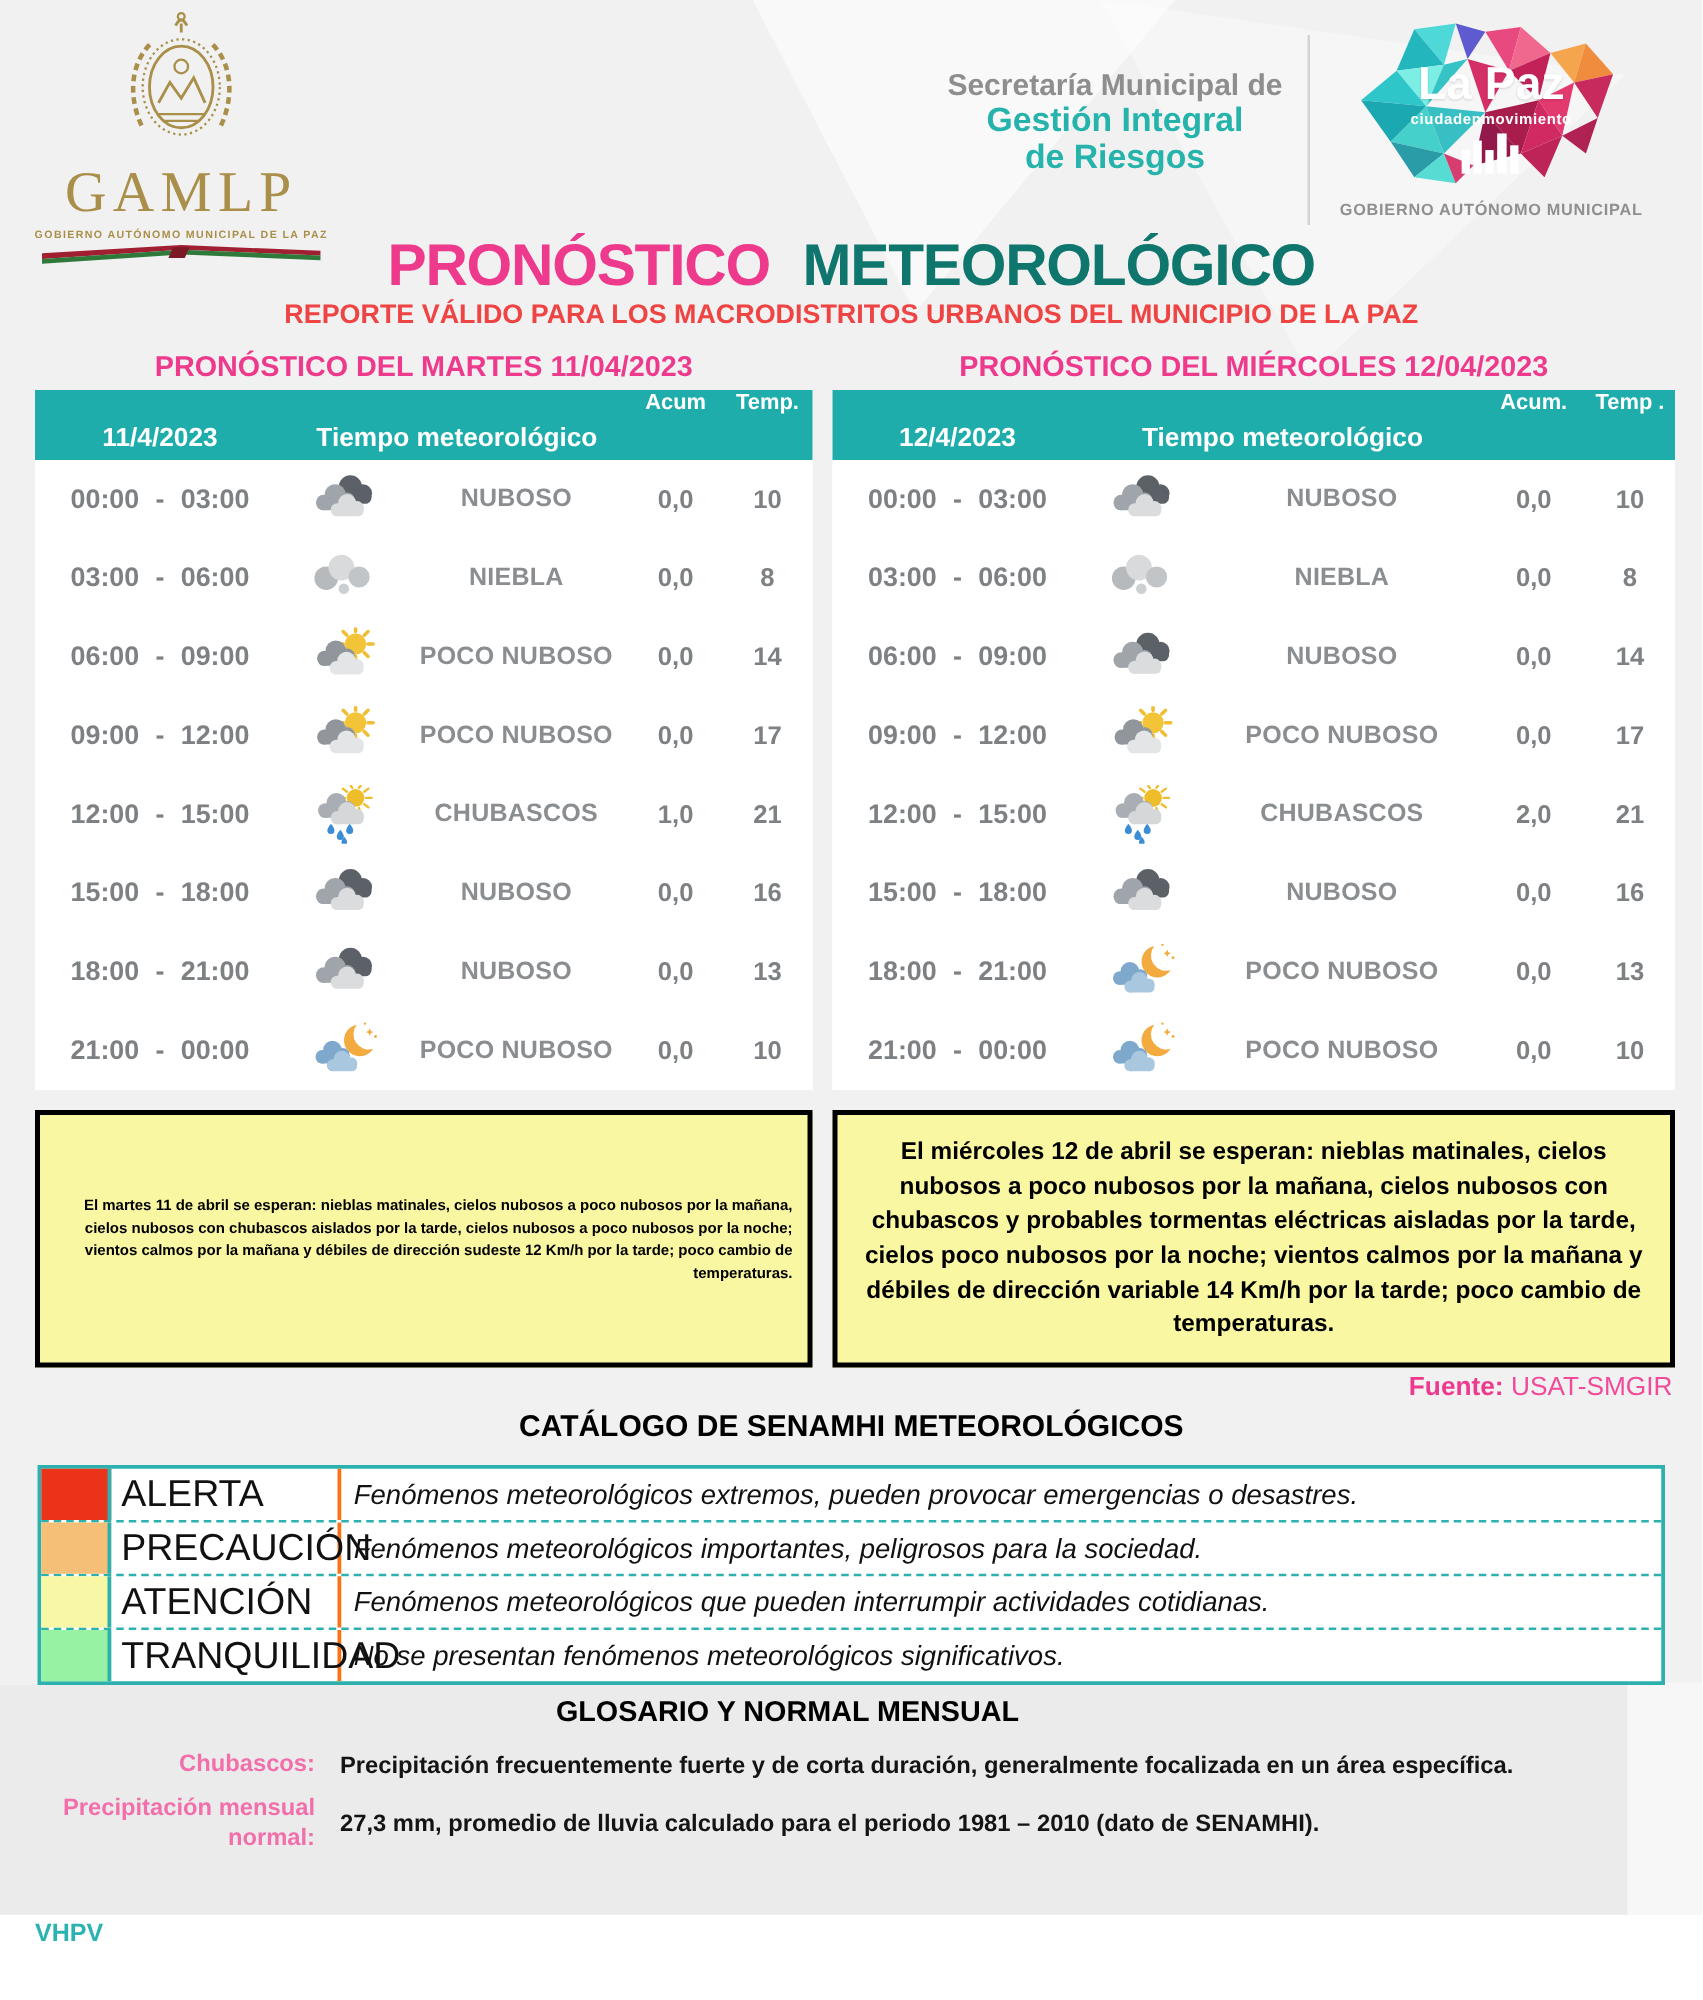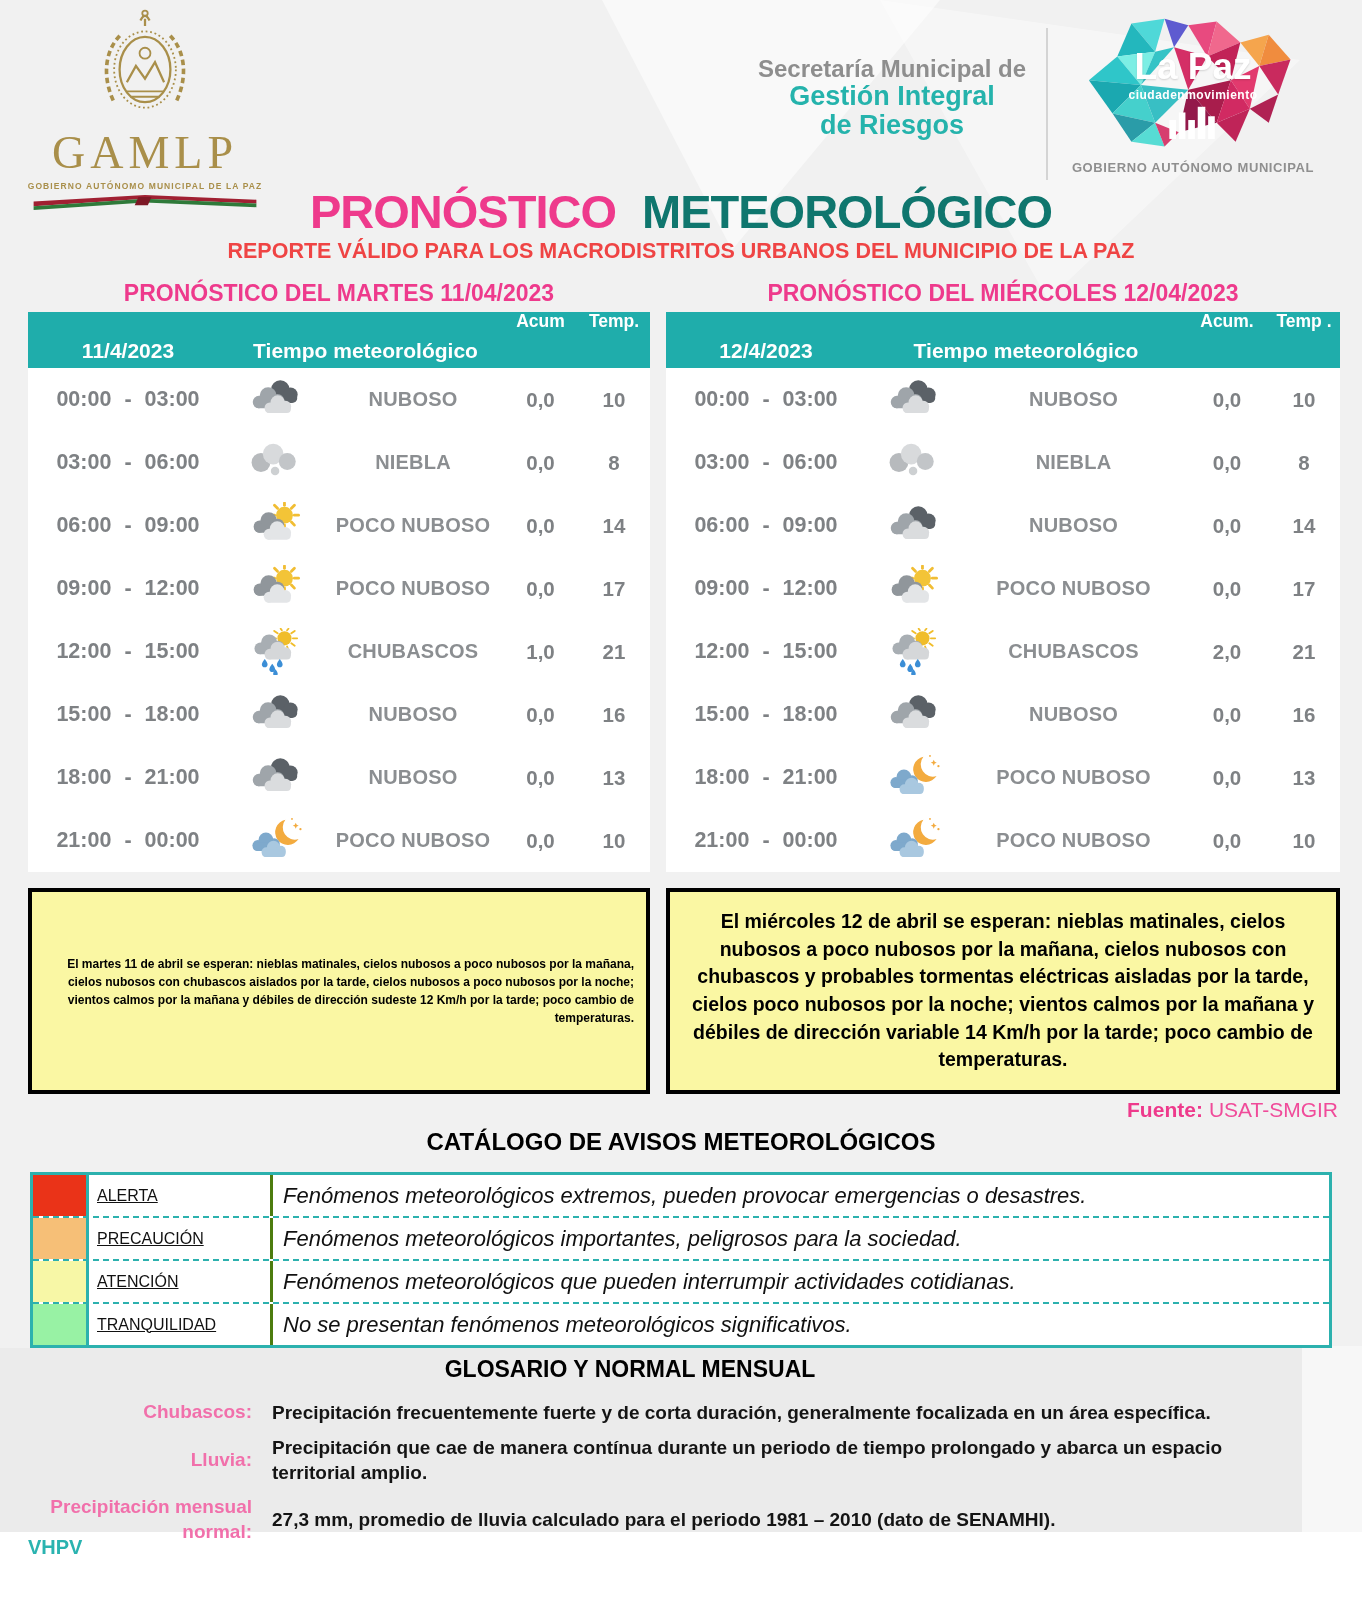--- a/index.html
+++ b/index.html
@@ -70,22 +70,22 @@
   .fuente .val{font-weight:normal;margin-left:6px;color:#f04b9a;}
 
   
   .catalog-title{position:absolute;left:0;top:1128px;width:100%;text-align:center;
                  font-size:24px;font-weight:800;color:#000;margin:0;}
   .cat-table{position:absolute;left:30px;top:1172px;width:1302px;box-sizing:border-box;
              border:3px solid #2cb1ae;background:#fff;}
   .cat-row{display:grid;grid-template-columns:56px 184px 1fr;height:41px;}
   .cat-row + .cat-row{border-top:2px dashed #2cb1ae;}
   .cat-swatch{border-right:3px solid #2cb1ae;}
-  .cat-level{border-right:3px solid #4d7c0f;display:flex;align-items:center;padding-left:8px;
-             font-size:16px;color:#111;text-decoration:underline;}
+  .cat-level{border-right:3px solid #f97316;display:flex;align-items:center;padding-left:8px;
+             font-size:30px;color:#111;}
   .cat-desc{display:flex;align-items:center;padding-left:10px;font-size:22px;font-style:italic;color:#111;}
 
   
   .glossary{position:absolute;left:0;top:1348px;width:1302px;height:184px;background:#ebebeb;}
   .gl-title{position:absolute;left:80px;top:8px;width:1100px;text-align:center;
             font-size:23px;font-weight:800;color:#000;margin:0;}
   .gl-rows{position:absolute;left:0;top:52px;width:1330px;}
   .gl-row{display:flex;align-items:center;margin-bottom:9px;}
   .gl-term{width:252px;padding-right:20px;text-align:right;color:#f170ab;font-size:19px;font-weight:bold;
            line-height:1.3;flex:none;}
@@ -735,21 +735,21 @@
         </div>
         </div>
     </div>
     <div class="fc-summary">El miércoles 12 de abril se esperan: nieblas matinales, cielos nubosos a poco nubosos por la mañana, cielos nubosos con chubascos y probables tormentas eléctricas aisladas por la tarde, cielos poco nubosos por la noche; vientos calmos por la mañana y débiles de dirección variable 14 Km/h por la tarde; poco cambio de temperaturas.</div>
   </section>
 
   <div class="fuente">
     <span class="lbl">Fuente:</span><span class="val">USAT-SMGIR</span>
   </div>
 
-  <h2 class="catalog-title">CATÁLOGO DE AVISOS METEOROLÓGICOS</h2>
+  <h2 class="catalog-title">CATÁLOGO DE SENAMHI METEOROLÓGICOS</h2>
   <div class="cat-table">
 
   <div class="cat-row">
       <div class="cat-swatch" style="background: rgb(234, 51, 24);"></div>
       <div class="cat-level">ALERTA</div>
       <div class="cat-desc">Fenómenos meteorológicos extremos, pueden provocar emergencias o desastres.</div>
     </div>
       <div class="cat-row">
       <div class="cat-swatch" style="background: rgb(246, 191, 119);"></div>
       <div class="cat-level">PRECAUCIÓN</div>
@@ -769,24 +769,20 @@
 
   <section class="glossary">
     <h2 class="gl-title">GLOSARIO Y NORMAL MENSUAL</h2>
     <div class="gl-rows">
 
     <div class="gl-row">
         <div class="gl-term">Chubascos:</div>
         <div class="gl-def">Precipitación frecuentemente fuerte y de corta duración, generalmente focalizada en un área específica.</div>
       </div>
         <div class="gl-row">
-        <div class="gl-term">Lluvia:</div>
-        <div class="gl-def">Precipitación que cae de manera contínua durante un periodo de tiempo prolongado y abarca un espacio territorial amplio.</div>
-      </div>
-        <div class="gl-row">
         <div class="gl-term">Precipitación mensual normal:</div>
         <div class="gl-def">27,3 mm, promedio de lluvia calculado para el periodo 1981 – 2010 (dato de SENAMHI).</div>
       </div>
       </div>
   </section>
 
   <div class="initials">VHPV</div>
 </div>
 
 </body></html>

